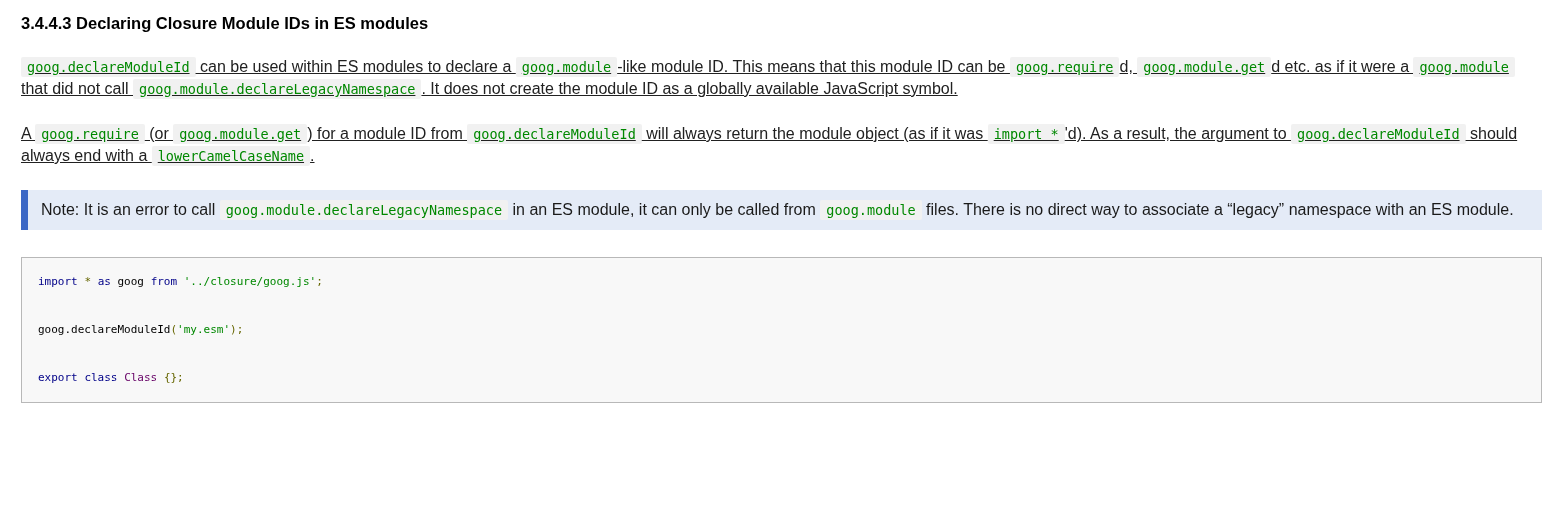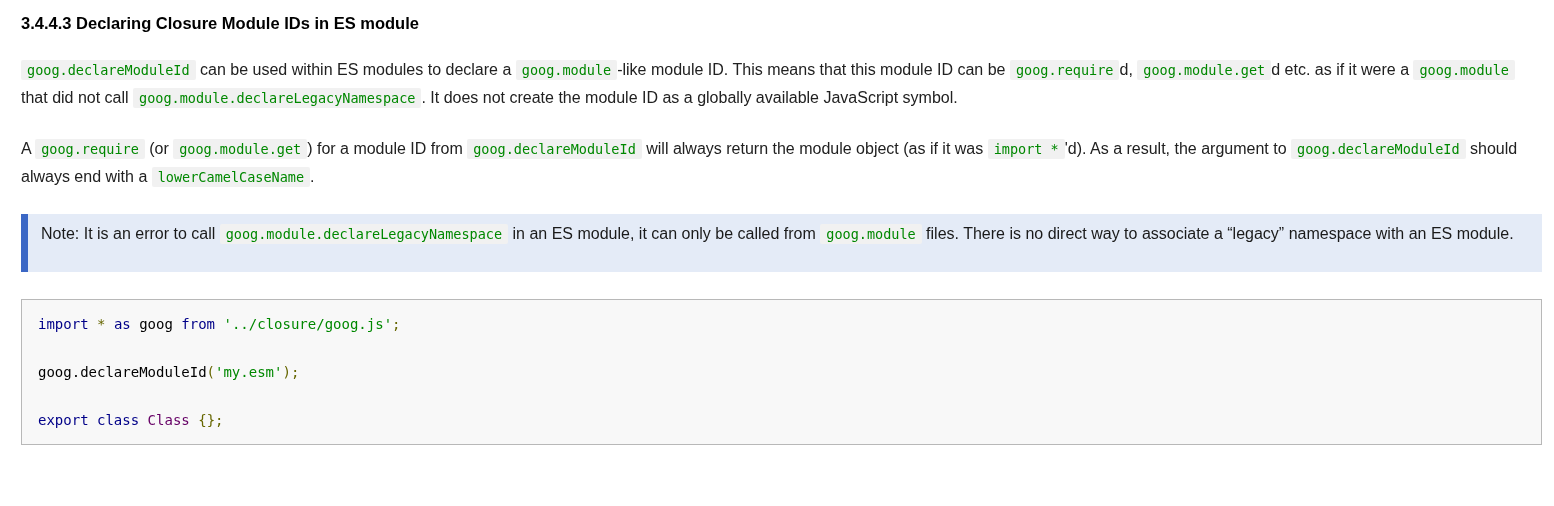--- a/index.html
+++ b/index.html
@@ -17,66 +17,67 @@
   }
   h4.section-heading {
     font-size: 16.5px;
     line-height: 20px;
     font-weight: bold;
     color: #000000;
     margin: 0 0 23px 0;
   }
   p.body-para {
     font-size: 16px;
-    line-height: 27px;
+    line-height: 22px;
     margin: 0 0 23px 0;
+    text-decoration: underline;
   }
   code.inline-code {
     font-family: "DejaVu Sans Mono", "Liberation Mono", monospace;
     font-size: 13.5px;
     color: #008800;
     background: #f1f1f1;
     padding: 2px 6px;
     border-radius: 2px;
     white-space: nowrap;
   }
   aside.note {
     background: #e4ebf7;
     border-left: 7px solid #3b67c5;
     margin: 0 0 27px 0;
-    padding: 6px 16px 24px 13px;
+    padding: 6px 16px 6px 13px;
   }
   aside.note p {
     margin: 0;
     font-size: 16px;
     line-height: 28px;
     color: #1a1a1a;
   }
   pre.code-block {
     margin: 0;
     background: #f8f8f8;
     border: 1px solid #b8b8b8;
     padding: 12px 16px;
     font-family: "DejaVu Sans Mono", "Liberation Mono", monospace;
-    font-size: 14px;
+    font-size: 11px;
     line-height: 24px;
     color: #000000;
   }
   .code-line { white-space: pre; }
   .kwd { color: #000088; }
   .pln { color: #000000; }
   .pun { color: #666600; }
   .str { color: #008800; }
   .typ { color: #660066; }
 </style>
 </head>
 <body>
 
 <main>
-  <h4 class="section-heading">3.4.4.3 Declaring Closure Module IDs in ES module</h4>
+  <h4 class="section-heading">3.4.4.3 Declaring Closure Module IDs in ES modules</h4>
 
   <p class="body-para"><code class="inline-code">goog.declareModuleId</code> can be used within ES modules to declare a <code class="inline-code">goog.module</code>-like module ID. This means that this module ID can be <code class="inline-code">goog.require</code>d, <code class="inline-code">goog.module.get</code>d etc. as if it were a <code class="inline-code">goog.module</code> that did not call <code class="inline-code">goog.module.declareLegacyNamespace</code>. It does not create the module ID as a globally available JavaScript symbol.</p>
 
   <p class="body-para">A <code class="inline-code">goog.require</code> (or <code class="inline-code">goog.module.get</code>) for a module ID from <code class="inline-code">goog.declareModuleId</code> will always return the module object (as if it was <code class="inline-code">import *</code>'d). As a result, the argument to <code class="inline-code">goog.declareModuleId</code> should always end with a <code class="inline-code">lowerCamelCaseName</code>.</p>
 
   <aside class="note">
     <p>Note: It is an error to call <code class="inline-code">goog.module.declareLegacyNamespace</code> in an ES module, it can only be called from <code class="inline-code">goog.module</code> files. There is no direct way to associate a “legacy” namespace with an ES module.</p>
   </aside>
 
 

